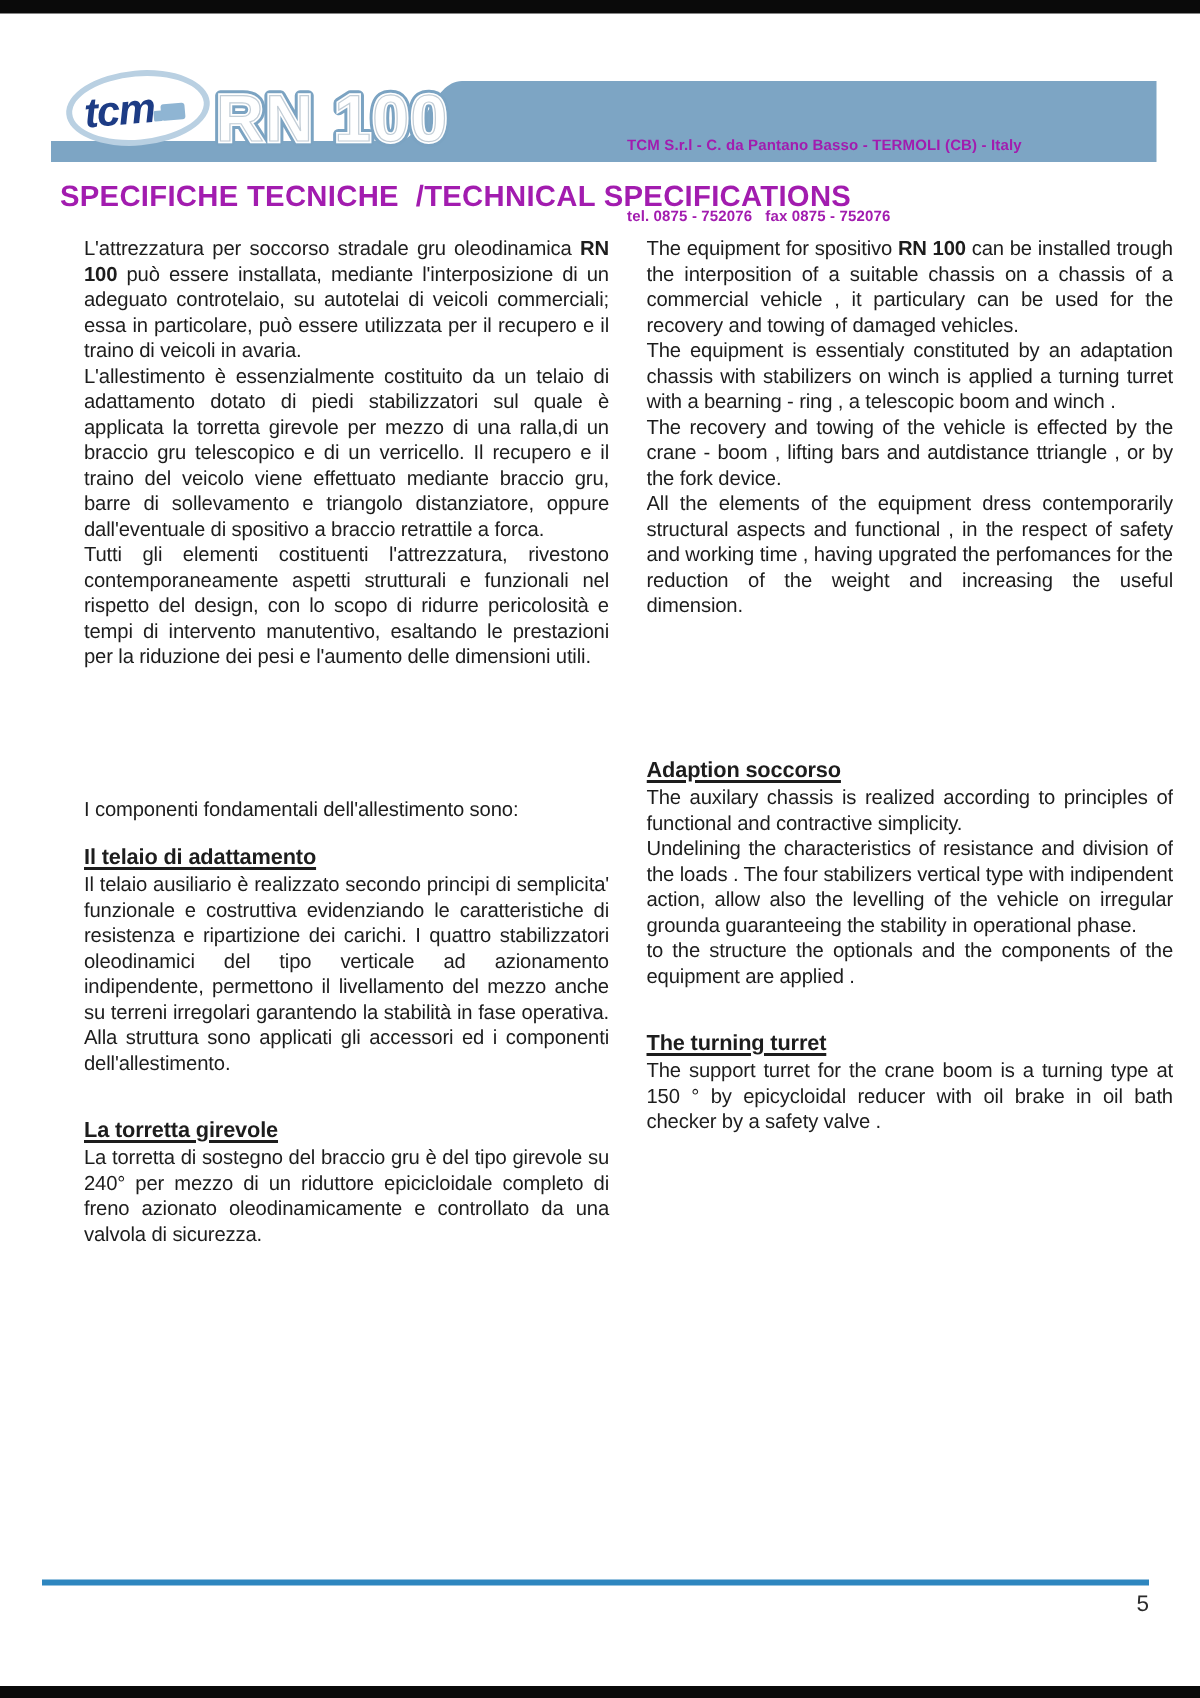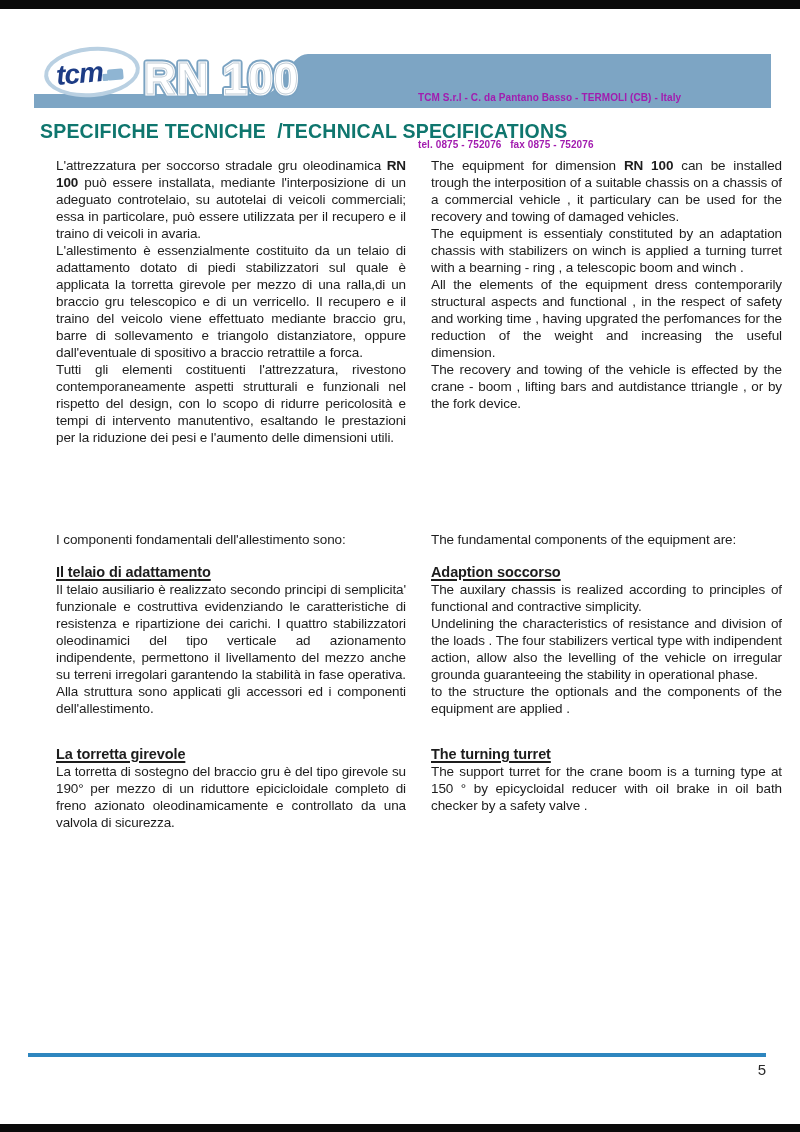--- a/index.html
+++ b/index.html
@@ -44,21 +44,21 @@
   .product-svg { position: absolute; left: 142px; top: 46px; width: 185px; height: 62px; }
   .company {
     position: absolute; left: 418px; top: 59px; width: 350px;
     color: #a21caf; font-weight: bold; font-size: 10px; line-height: 15.5px;
     white-space: pre; letter-spacing: 0.1px;
   }
 
   
   .page-title {
     position: absolute; left: 40px; top: 120px;
-    font-size: 19.5px; font-weight: bold; color: #0f766e;
+    font-size: 19.5px; font-weight: bold; color: #a21caf;
     white-space: pre; letter-spacing: 0.2px;
   }
 
   
   .cols {
     position: absolute; left: 56px; top: 157px; width: 726px;
     display: flex; gap: 25px;
     color: #1d1d1d;
     font-size: 13.5px; line-height: 17px; letter-spacing: -0.1px;
   }
@@ -124,32 +124,31 @@
         <p>L'allestimento è essenzialmente costituito da un telaio di adattamento dotato di piedi stabilizzatori sul quale è applicata la torretta girevole per mezzo di una ralla,di un braccio gru telescopico e di un verricello. Il recupero e il traino del veicolo viene effettuato mediante braccio gru, barre di sollevamento e triangolo distanziatore, oppure dall'eventuale di spositivo a braccio retrattile a forca.</p>
         <p>Tutti gli elementi costituenti l'attrezzatura, rivestono contemporaneamente aspetti strutturali e funzionali nel rispetto del design, con lo scopo di ridurre pericolosità e tempi di intervento manutentivo, esaltando le prestazioni per la riduzione dei pesi e l'aumento delle dimensioni utili.</p>
       </div>
       <div class="components-line">I componenti fondamentali dell'allestimento sono:</div>
       <div class="sec sec1">
         <h2>Il telaio di adattamento</h2>
         <p>Il telaio ausiliario è realizzato secondo principi di semplicita' funzionale e costruttiva evidenziando le caratteristiche di resistenza e ripartizione dei carichi. I quattro stabilizzatori oleodinamici del tipo verticale ad azionamento indipendente, permettono il livellamento del mezzo anche su terreni irregolari garantendo la stabilità in fase operativa.  Alla struttura sono applicati gli accessori ed i componenti dell'allestimento.</p>
       </div>
       <div class="sec">
         <h2>La torretta girevole</h2>
-        <p>La torretta di sostegno del braccio gru è del tipo girevole su 190° per mezzo di un riduttore epicicloidale completo di freno azionato oleodinamicamente e controllato da una valvola di sicurezza.</p>
+        <p>La torretta di sostegno del braccio gru è del tipo girevole su 240° per mezzo di un riduttore epicicloidale completo di freno azionato oleodinamicamente e controllato da una valvola di sicurezza.</p>
       </div>
     </section>
 
     <section class="col right">
       <div class="intro">
-        <p><span>The equipment for dimension </span><b>RN 100</b><span> can be installed trough the interposition of a suitable chassis on a chassis of a commercial vehicle , it particulary can be used for the recovery and towing of damaged vehicles.</span></p>
+        <p><span>The equipment for spositivo </span><b>RN 100</b><span> can be installed trough the interposition of a suitable chassis on a chassis of a commercial vehicle , it particulary can be used for the recovery and towing of damaged vehicles.</span></p>
         <p>The equipment is essentialy constituted by an adaptation chassis with stabilizers on winch is applied a turning turret with a bearning - ring , a telescopic boom and winch .</p>
+        <p>The recovery and towing of the vehicle is effected by the crane - boom , lifting bars and autdistance ttriangle , or by the fork device.</p>
         <p>All the elements of the equipment dress contemporarily structural aspects and functional , in the respect of safety and working time , having upgrated the perfomances for the reduction of the weight and increasing the useful dimension.</p>
-        <p>The recovery and towing of the vehicle is effected by the crane - boom , lifting bars and autdistance ttriangle , or by the fork device.</p>
       </div>
-      <div class="components-line">The fundamental components of the equipment are:</div>
       <div class="sec sec1">
         <h2>Adaption soccorso</h2>
         <p>The auxilary chassis is realized according to principles of functional and contractive simplicity.</p>
         <p>Undelining the characteristics of resistance and division of the loads . The four stabilizers vertical type with indipendent action, allow also the levelling of the vehicle on irregular grounda guaranteeing the stability in operational phase.</p>
         <p>to the structure the optionals and the components of the equipment are applied .</p>
       </div>
       <div class="sec">
         <h2>The turning turret</h2>
         <p>The support turret for the crane boom is a turning type at 150 ° by epicycloidal reducer with oil brake in oil bath checker by a safety valve .</p>
       </div>

